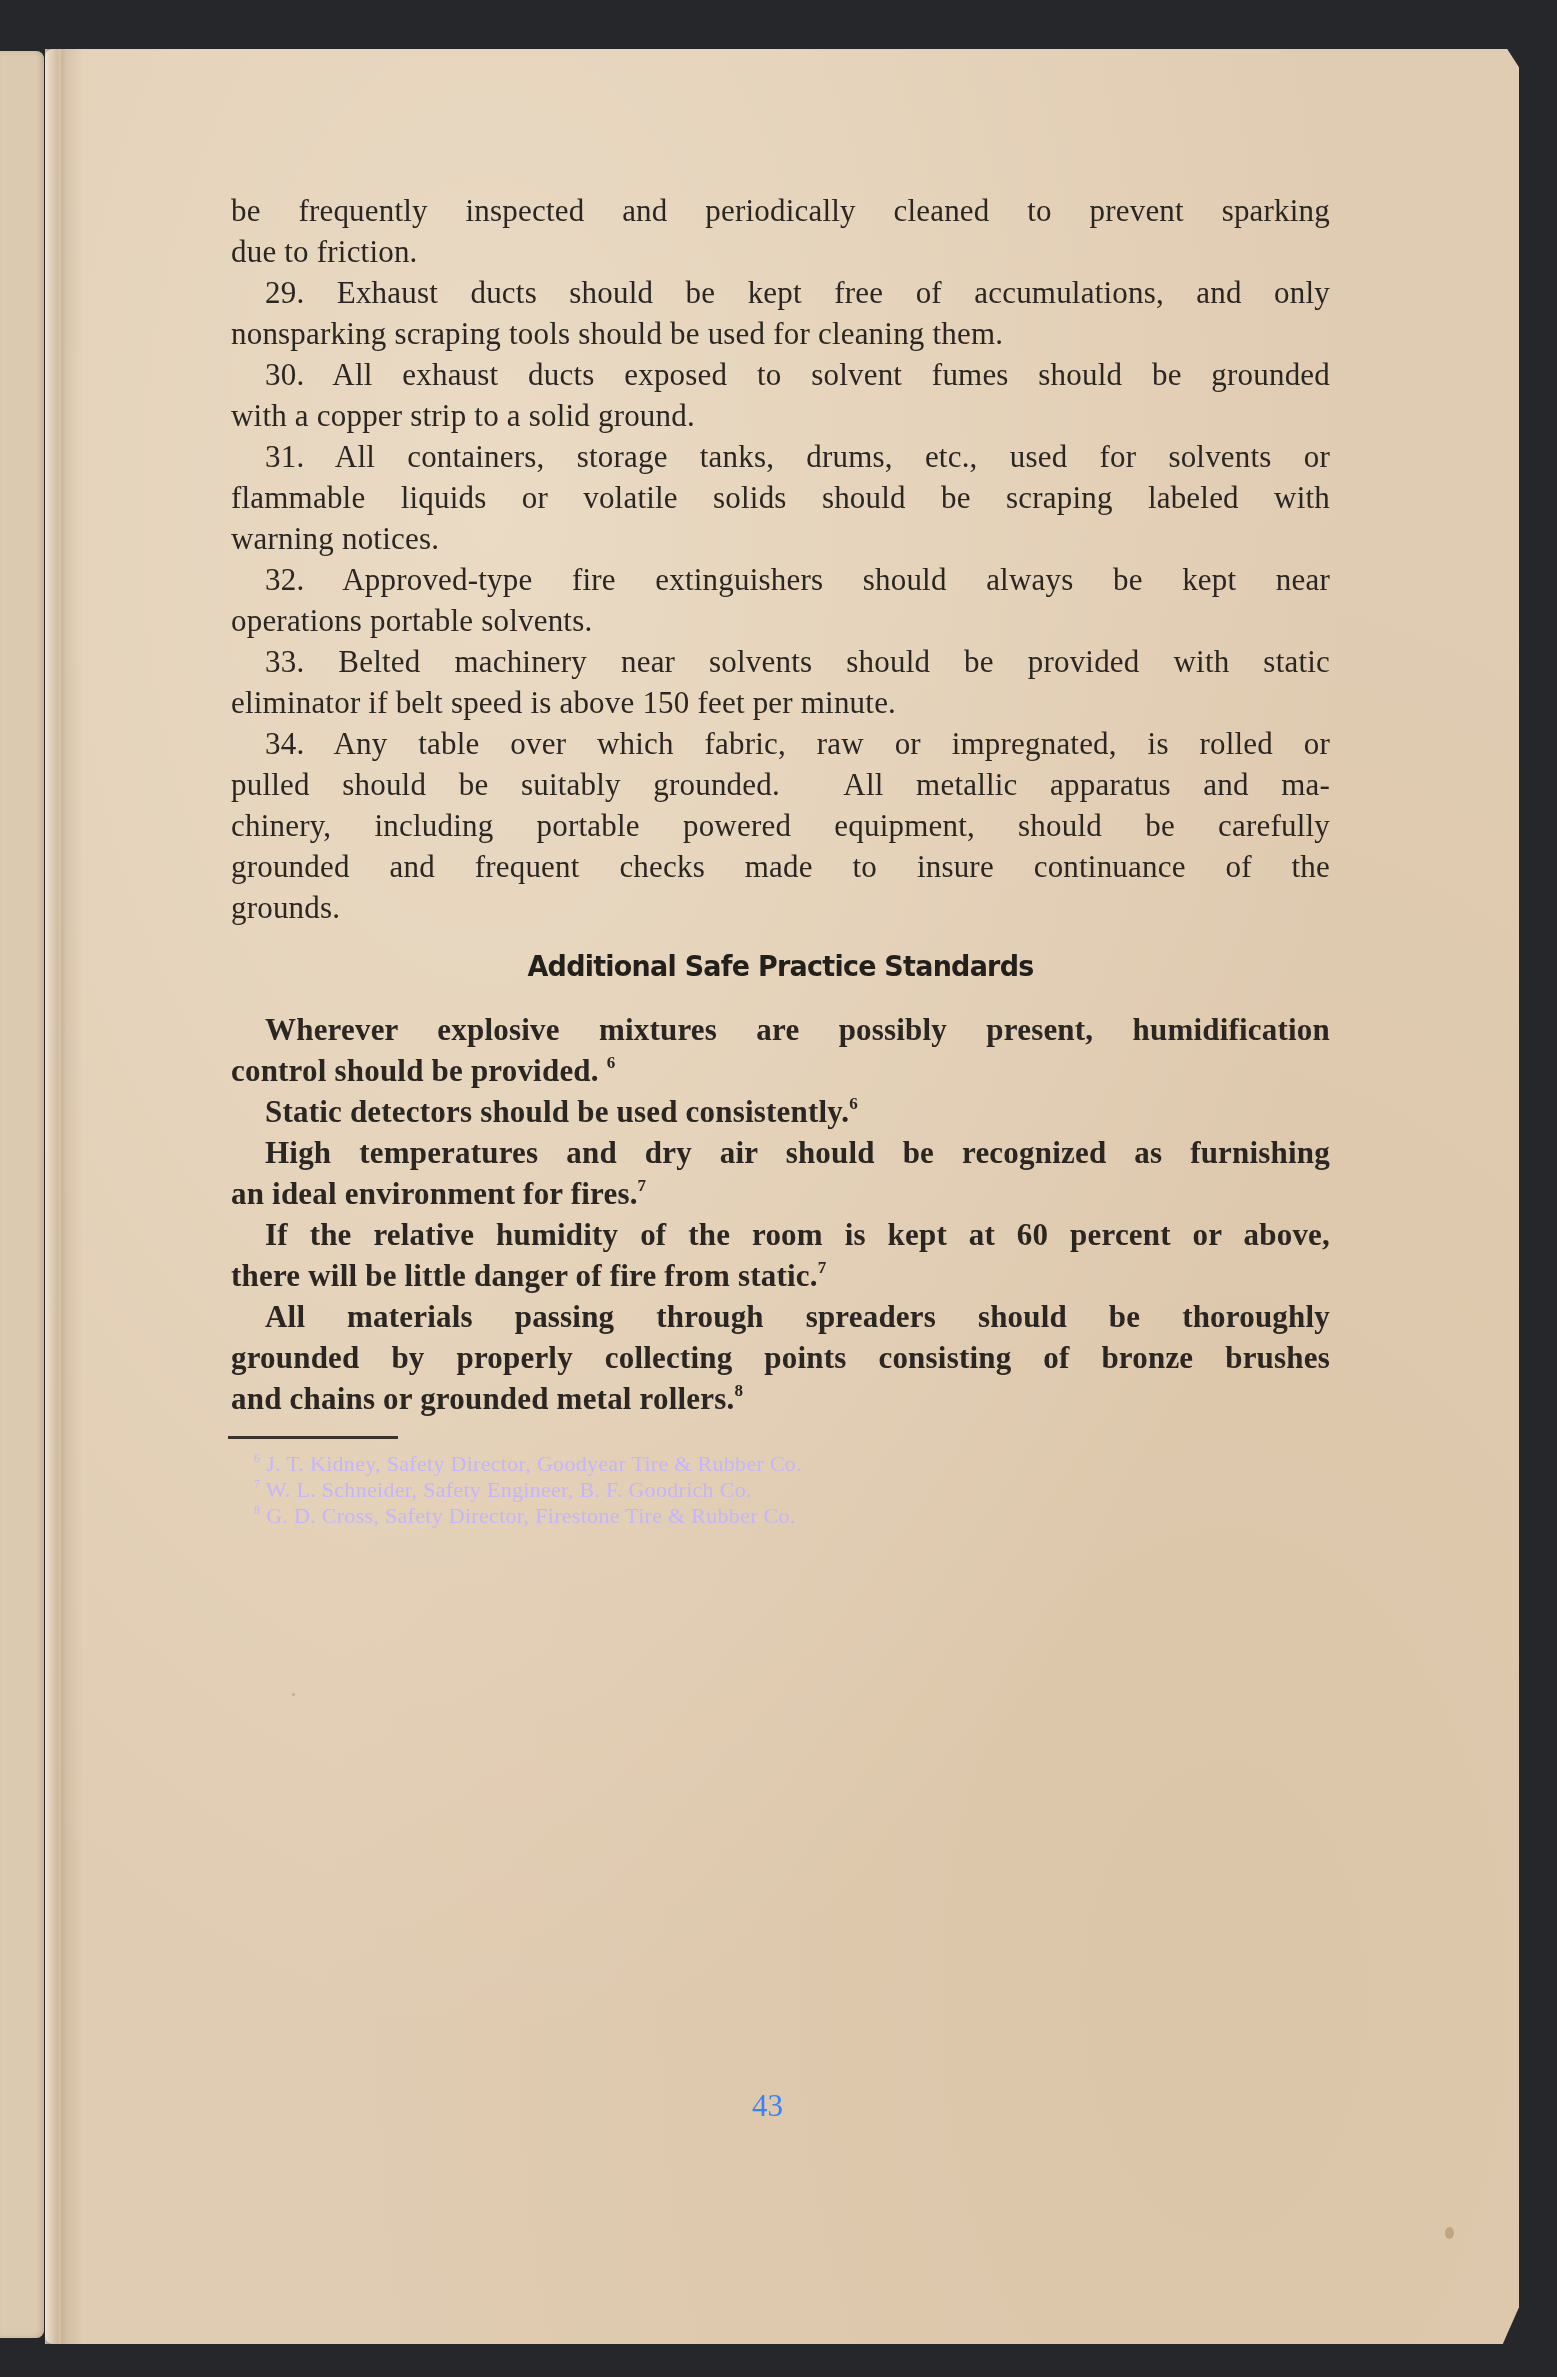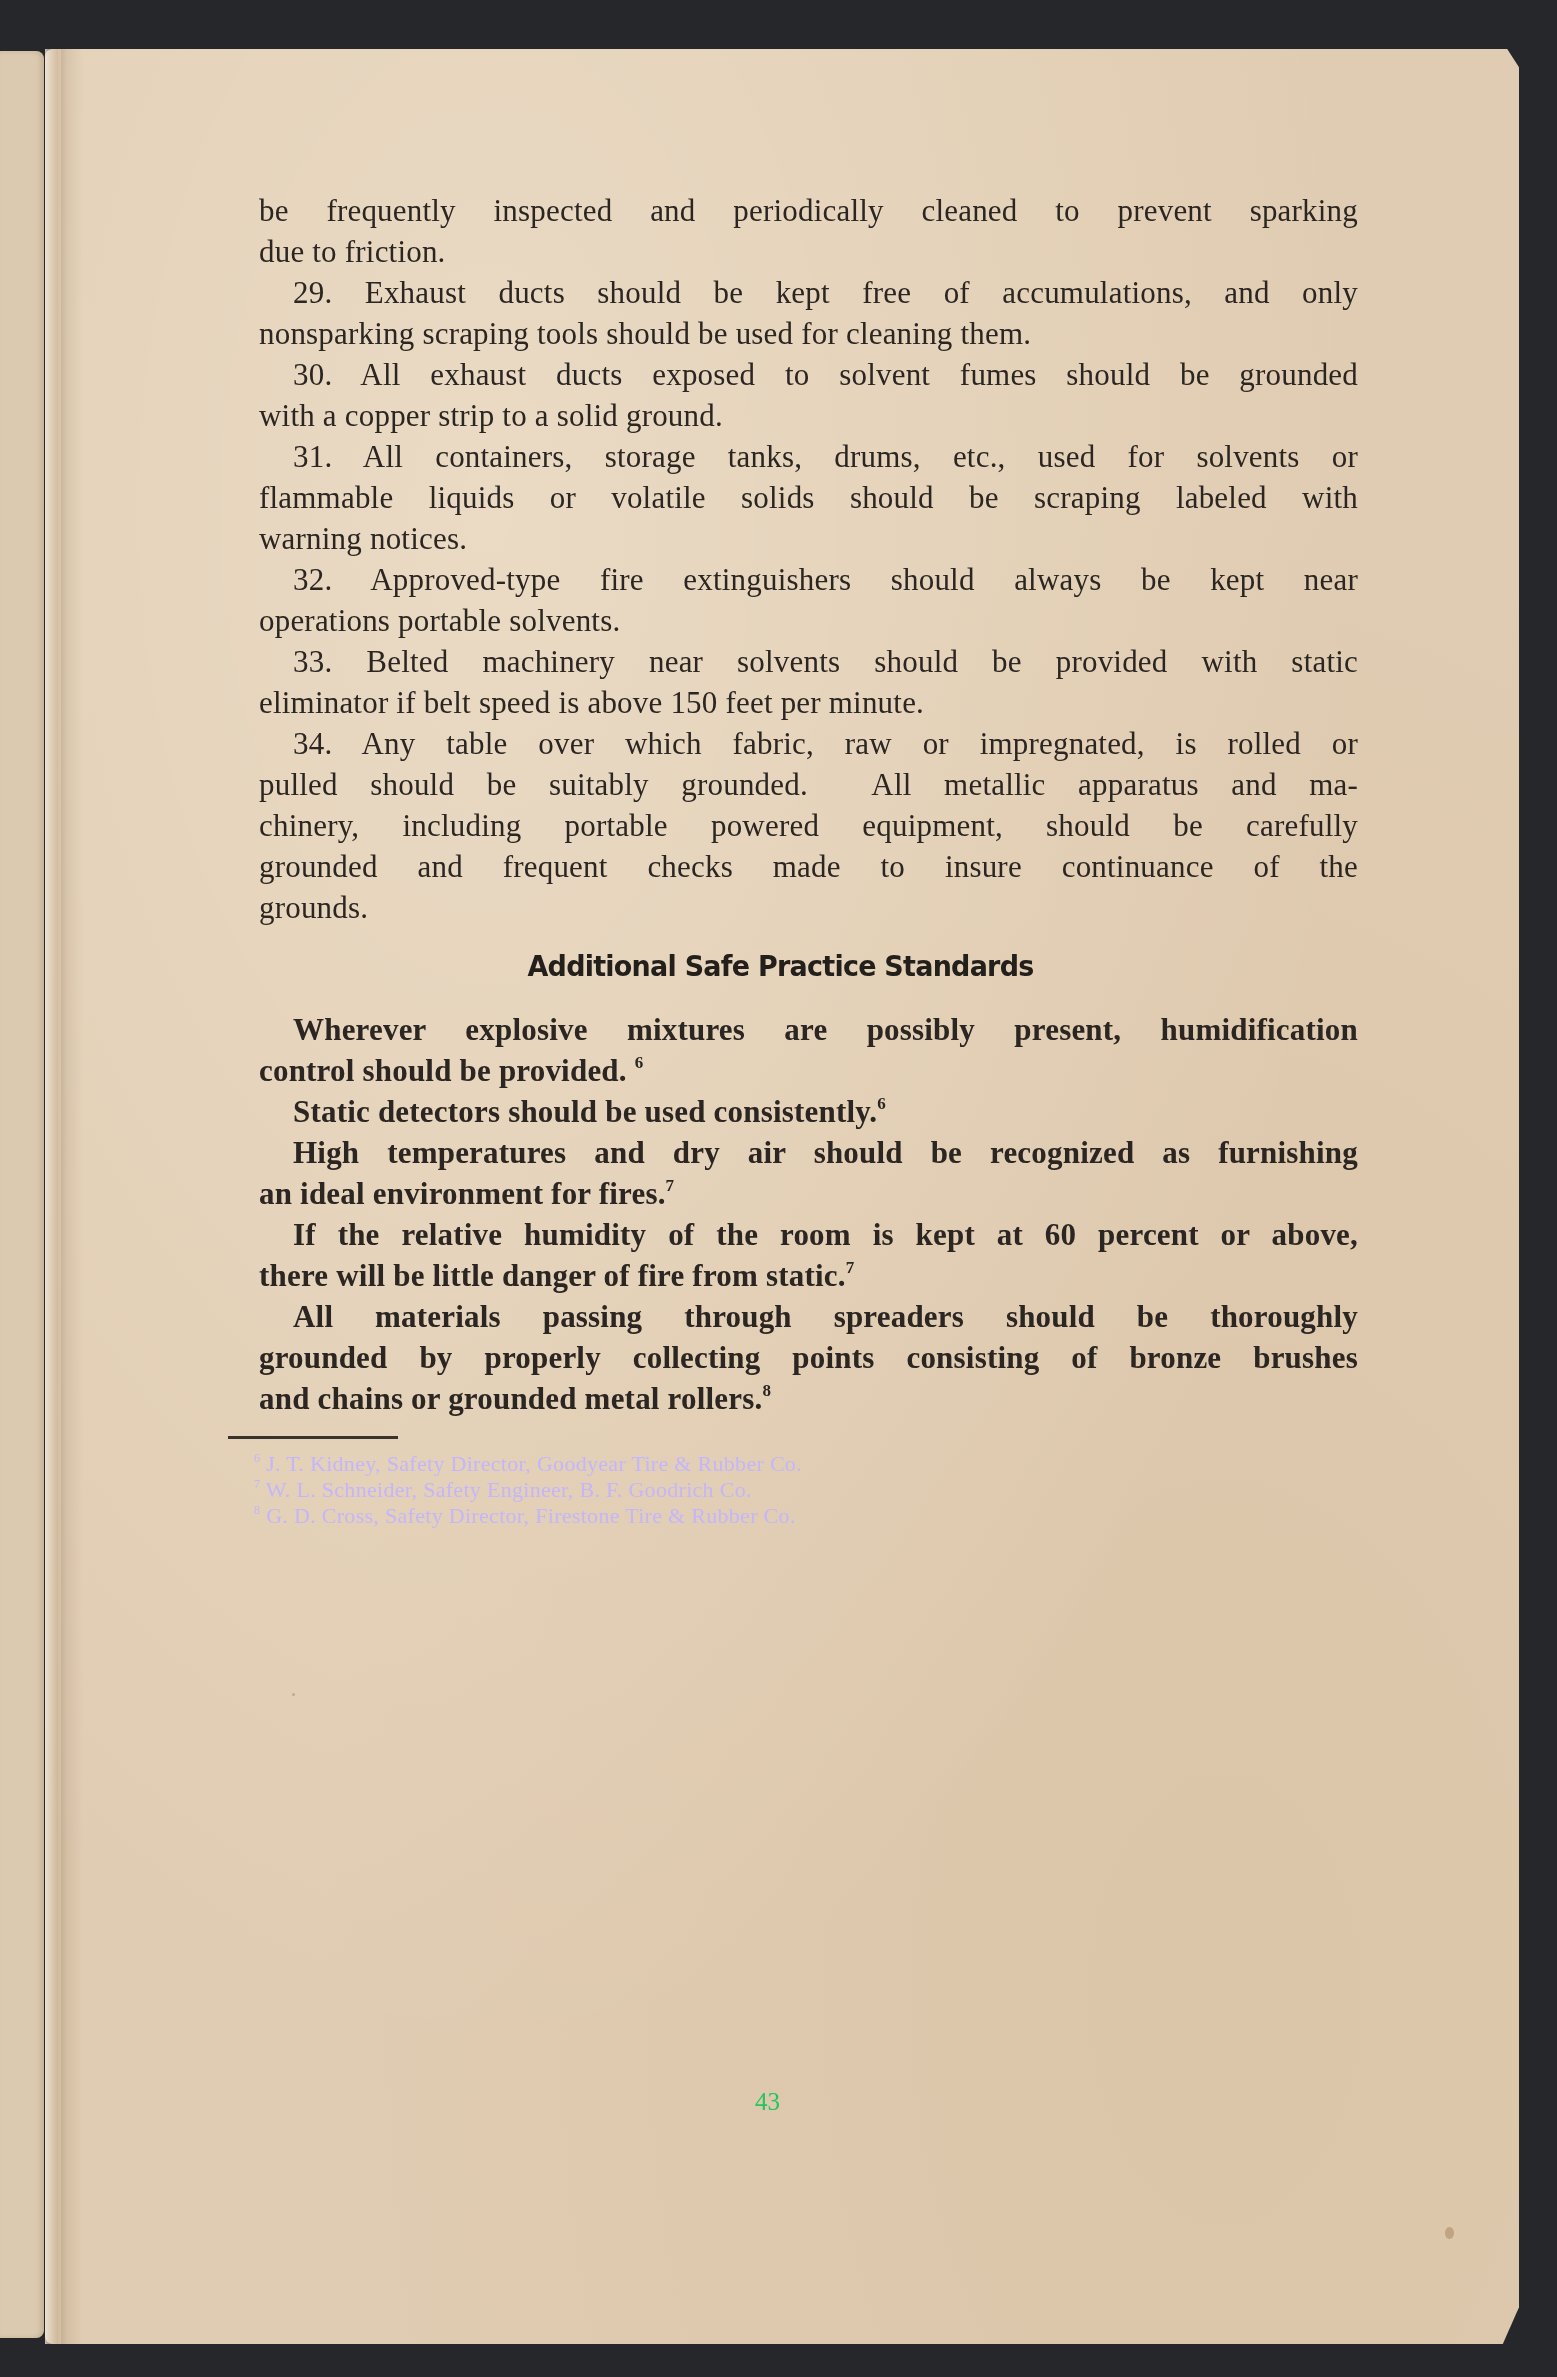--- a/index.html
+++ b/index.html
@@ -61,21 +61,20 @@
   .text-block {
     position: absolute;
     left: 231px;
     width: 1099px;
     color: #2b2622;
   }
   .body-text {
     top: 190px;
     font-size: 31px;
     line-height: 41px;
-    margin-left: 28px;
   }
   .line {
     display: block;
     white-space: nowrap;
     height: 41px;
     text-align: justify;
     text-align-last: justify;
     letter-spacing: 0.2px;
   }
   .line.last {
@@ -126,22 +125,22 @@
     display: block;
     white-space: nowrap;
     letter-spacing: 0.3px;
   }
   .page-number {
     position: absolute;
     left: 746px;
     top: 2088px;
     width: 43px;
     text-align: center;
-    font-size: 25px;
-    color: #22c55e;
+    font-size: 31px;
+    color: #3b82f6;
   }
   .stain {
     position: absolute;
     border-radius: 50%;
     background: rgba(140,100,55,0.35);
   }
 </style>
 </head>
 <body>
 

